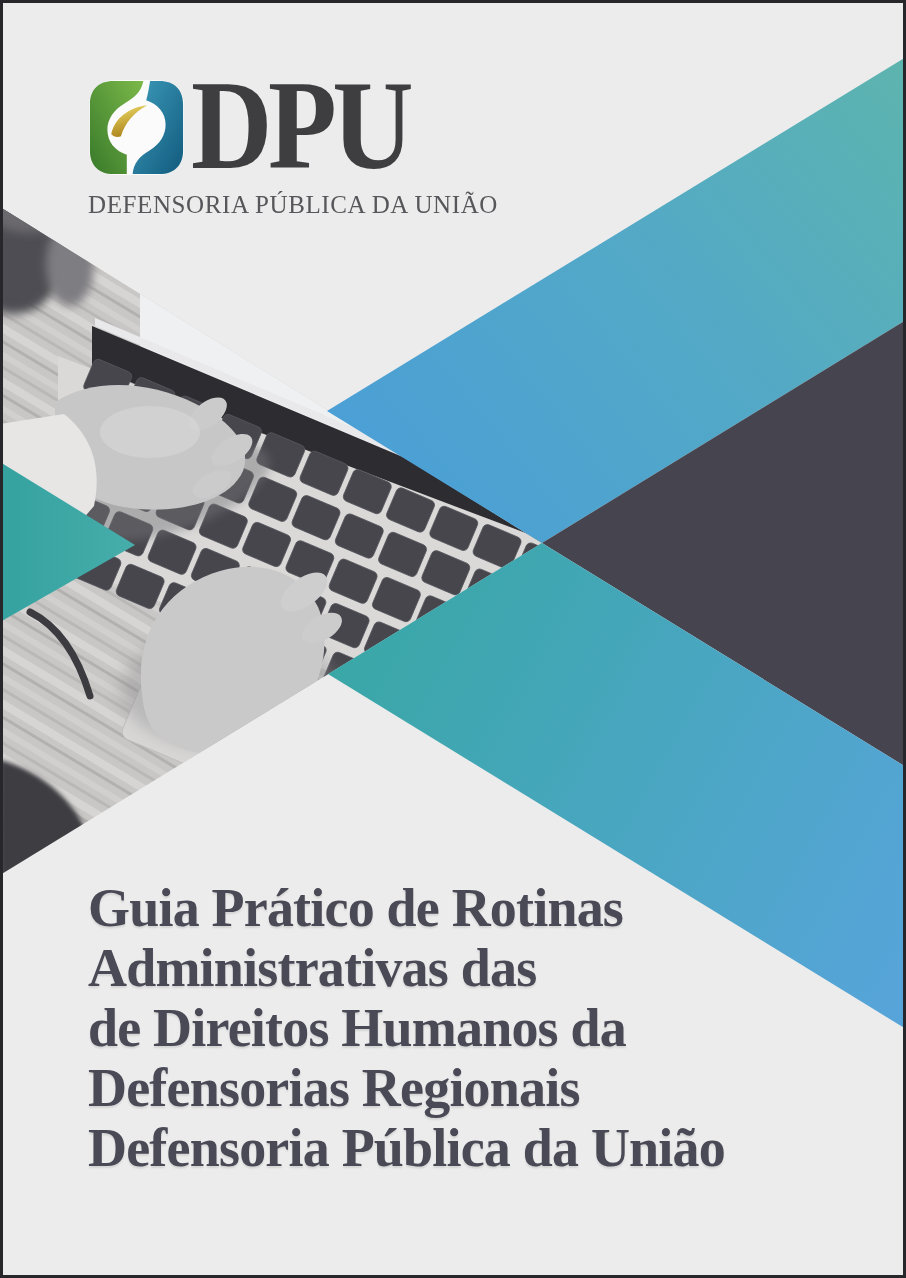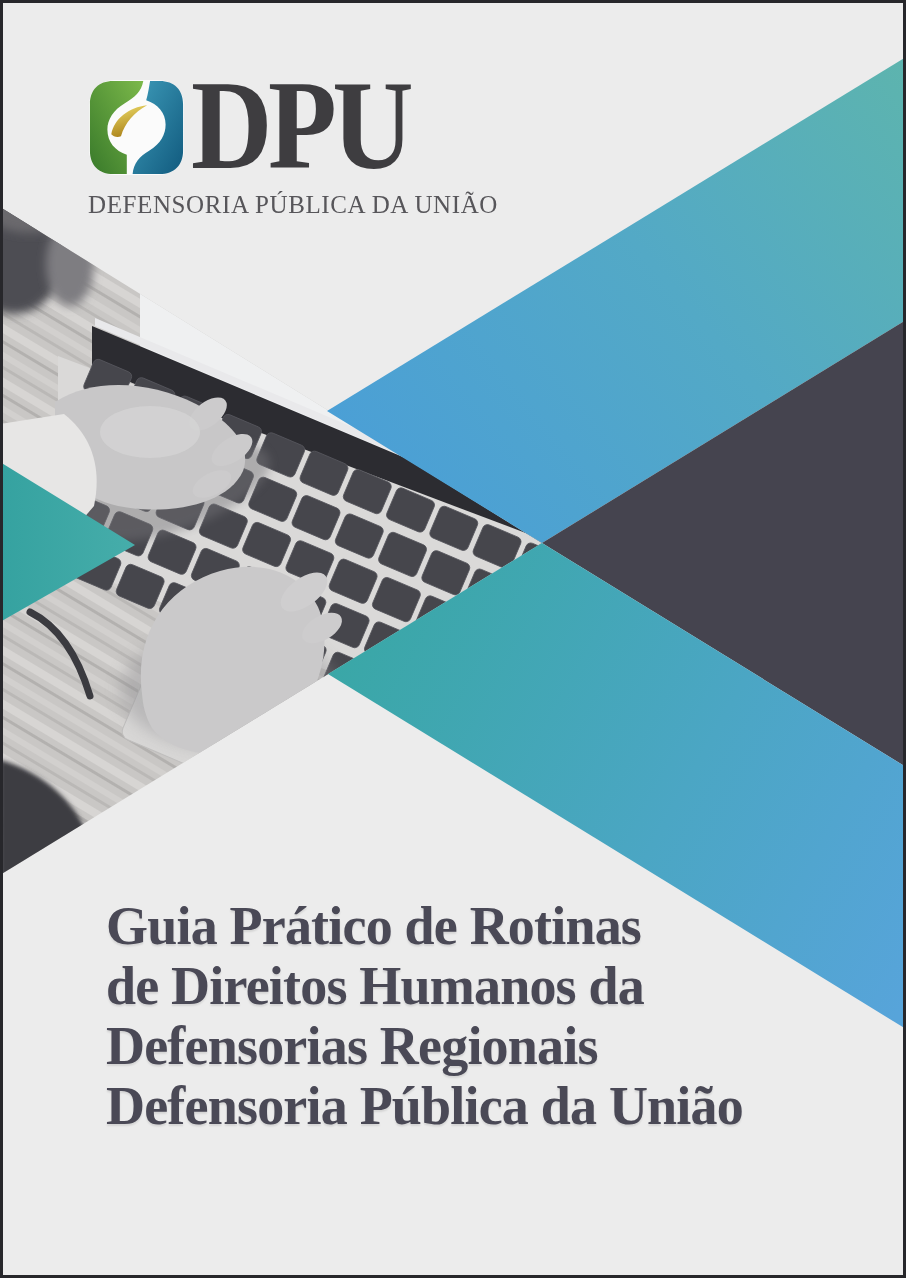--- a/index.html
+++ b/index.html
@@ -15,21 +15,21 @@
   .acronym{
     font-size:128px;font-weight:bold;color:#3e3d40;line-height:98px;
     letter-spacing:-5px;margin-left:6px;margin-top:4px;
     transform:scaleX(.88);transform-origin:0 0;white-space:nowrap;
   }
   .tagline{
     margin-top:14px;font-size:25px;color:#57565a;letter-spacing:.6px;
     white-space:nowrap;
   }
   .title{
-    position:absolute;left:88px;top:878px;margin:18px;
+    position:absolute;left:88px;top:878px;margin:0;
     font-size:54px;line-height:60px;font-weight:bold;color:#4a4956;
     letter-spacing:-.8px;text-shadow:0 2px 2px rgba(0,0,0,.10);
   }
   .title span{display:block;white-space:nowrap;}
   .frame{position:absolute;inset:0;pointer-events:none;box-shadow:inset 0 0 0 3px #27272b;}
 </style>
 </head>
 <body>
 
 <div class="page">
@@ -214,19 +214,20 @@
         <path d="M 64,2 H 74 C 89,2 98,11 98,26 V 74 C 98,89 89,98 74,98 H 46 C 47,87 53,80 63,74 C 75,67 80,57 80,47 C 80,35 72,26 60,22 C 62,15 63,8 64,2 Z" fill="url(#gBlue)"></path>
         <path d="M 24,57 C 27,41 42,29 61,27 C 48,34 38,45 34,59 C 30,61 26,59 24,57 Z" fill="url(#gGold)"></path>
       </svg>
       <div class="acronym">DPU</div>
     </div>
     <div class="tagline">DEFENSORIA PÚBLICA DA UNIÃO</div>
   </header>
 
   <h1 class="title">
     <span>Guia Prático de Rotinas</span>
+    <span>Administrativas das</span>
     <span>de Direitos Humanos da</span>
     <span>Defensorias Regionais</span>
     <span>Defensoria Pública da União</span>
   </h1>
 
   <div class="frame"></div>
 </div>
 
 </body></html>

